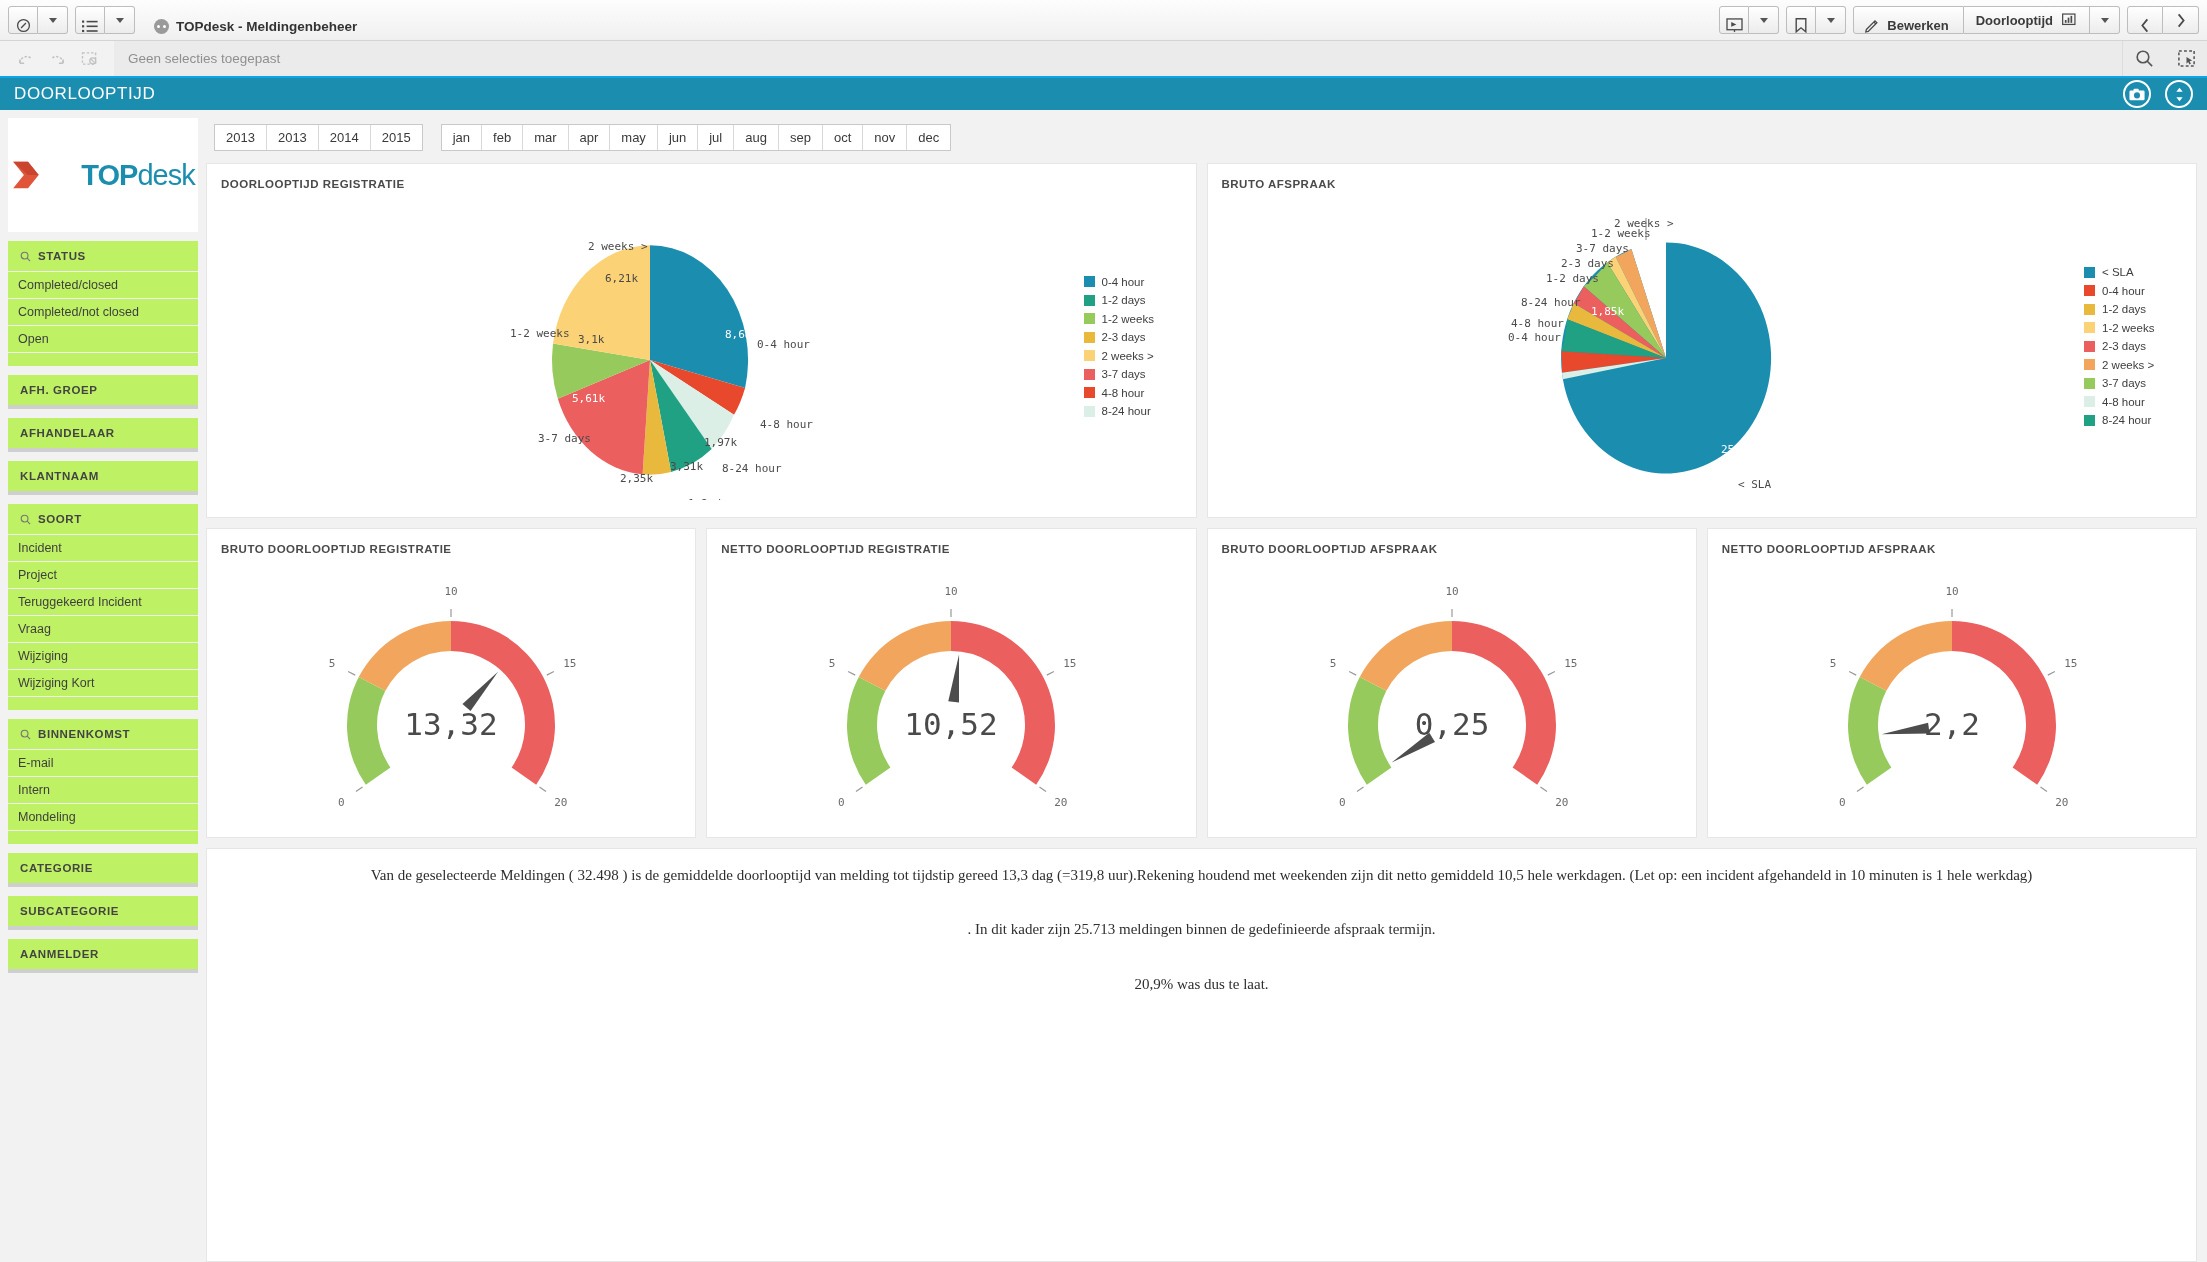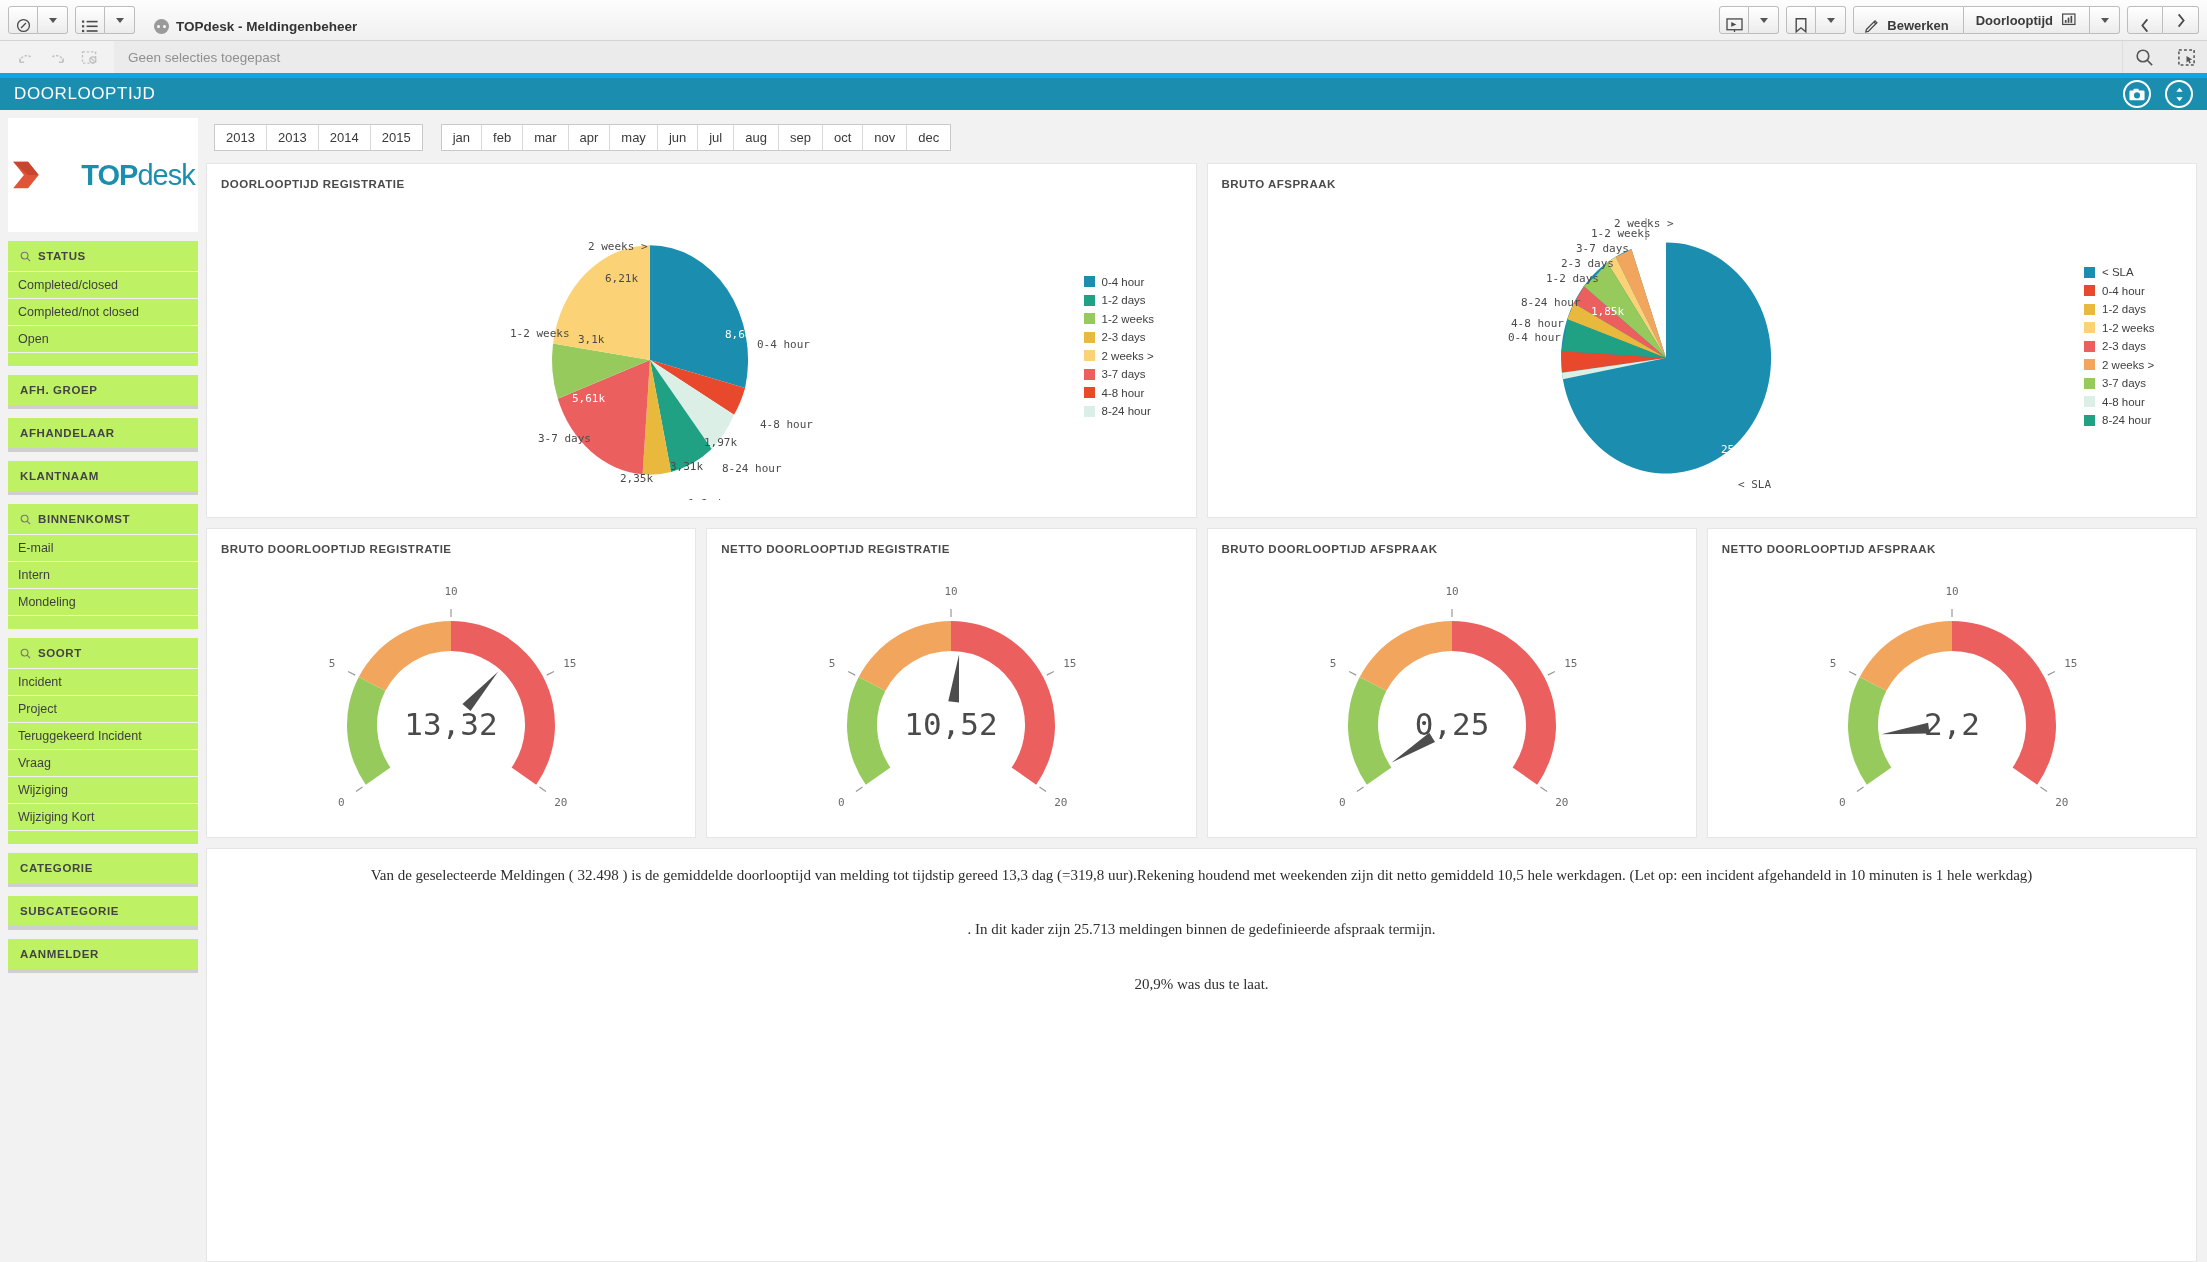--- a/index.html
+++ b/index.html
@@ -38,21 +38,21 @@
   }
   .doc-icon::before { left: 3px; }
   .doc-icon::after  { left: 9px; }
   .tb-spacer { flex: 1; }
   .tb-right { display: flex; align-items: center; }
   .tb-text { padding: 0 12px; font-size: 13px; font-weight: bold; color: #3b3b3b; }
 
   
   .selbar {
     height: 37px; width: 100%;
-    background: #ebebeb; border-bottom: 5px solid #0ea5e9;
+    background: #ebebeb; border-bottom: 2px solid #0ea5e9;
     display: flex; align-items: center;
   }
   .selbar-icons { display: flex; align-items: center; padding: 0 6px 0 12px; height: 100%; background:#f2f2f2; }
   .sel-icon {
     width: 26px; height: 22px; margin-right: 6px;
     display:flex; align-items:center; justify-content:center;
     color: #c2c2c2; font-size: 14px;
   }
   .selbar-field {
     flex: 1; height: 100%; background: #ebebeb;
@@ -342,41 +342,41 @@
             <span>KLANTNAAM</span>
           </div>
           <div class="filter-bar"></div>
         </div>
         <div class="filter">
           <div class="filter-hdr">
             <svg class="mag" width="11" height="11" viewBox="0 0 12 12">
               <circle cx="5" cy="5" r="3.7" fill="none" stroke="#777" stroke-width="1.2"></circle>
               <line x1="7.8" y1="7.8" x2="11" y2="11" stroke="#777" stroke-width="1.2"></line>
             </svg>
-            <span>BINNENKOMST</span>
-          </div>
-          <div class="filter-item">E-mail</div>
-          <div class="filter-item">Intern</div>
-          <div class="filter-item">Mondeling</div>
-          <div class="filter-foot"></div>
-        </div>
-        <div class="filter">
-          <div class="filter-hdr">
-            <svg class="mag" width="11" height="11" viewBox="0 0 12 12">
-              <circle cx="5" cy="5" r="3.7" fill="none" stroke="#777" stroke-width="1.2"></circle>
-              <line x1="7.8" y1="7.8" x2="11" y2="11" stroke="#777" stroke-width="1.2"></line>
-            </svg>
             <span>SOORT</span>
           </div>
           <div class="filter-item">Incident</div>
           <div class="filter-item">Project</div>
           <div class="filter-item">Teruggekeerd Incident</div>
           <div class="filter-item">Vraag</div>
           <div class="filter-item">Wijziging</div>
           <div class="filter-item">Wijziging Kort</div>
+          <div class="filter-foot"></div>
+        </div>
+        <div class="filter">
+          <div class="filter-hdr">
+            <svg class="mag" width="11" height="11" viewBox="0 0 12 12">
+              <circle cx="5" cy="5" r="3.7" fill="none" stroke="#777" stroke-width="1.2"></circle>
+              <line x1="7.8" y1="7.8" x2="11" y2="11" stroke="#777" stroke-width="1.2"></line>
+            </svg>
+            <span>BINNENKOMST</span>
+          </div>
+          <div class="filter-item">E-mail</div>
+          <div class="filter-item">Intern</div>
+          <div class="filter-item">Mondeling</div>
           <div class="filter-foot"></div>
         </div>
         <div class="filter">
           <div class="filter-hdr">
             <span>CATEGORIE</span>
           </div>
           <div class="filter-bar"></div>
         </div>
         <div class="filter">
           <div class="filter-hdr">

